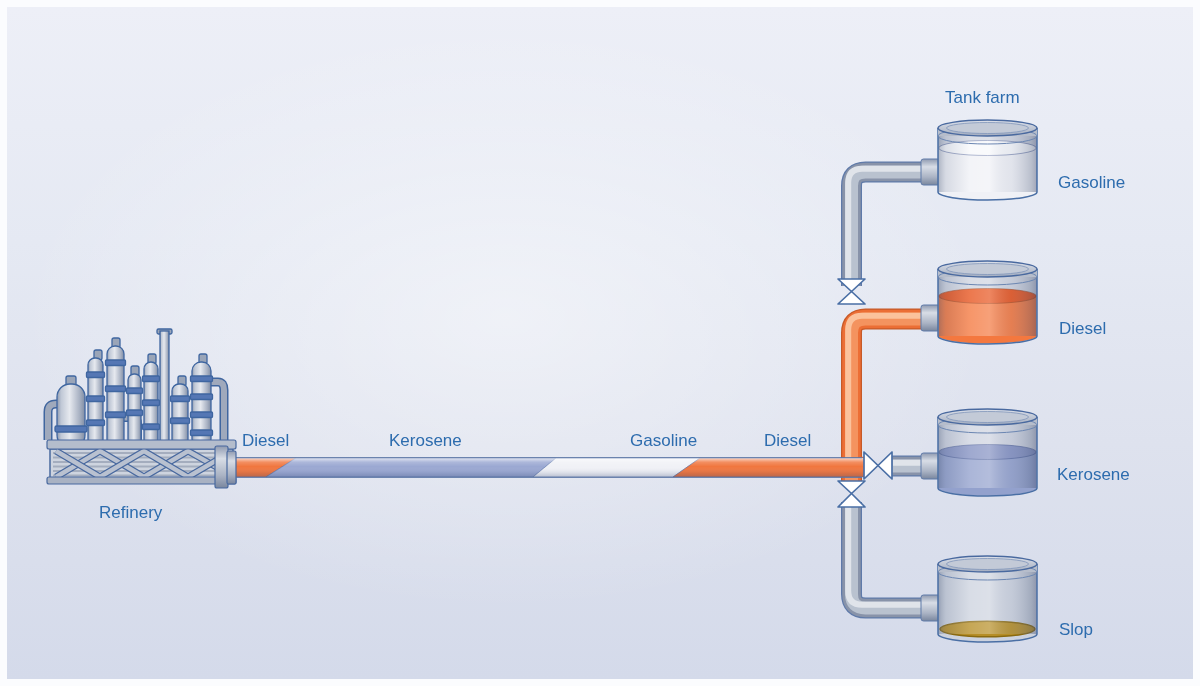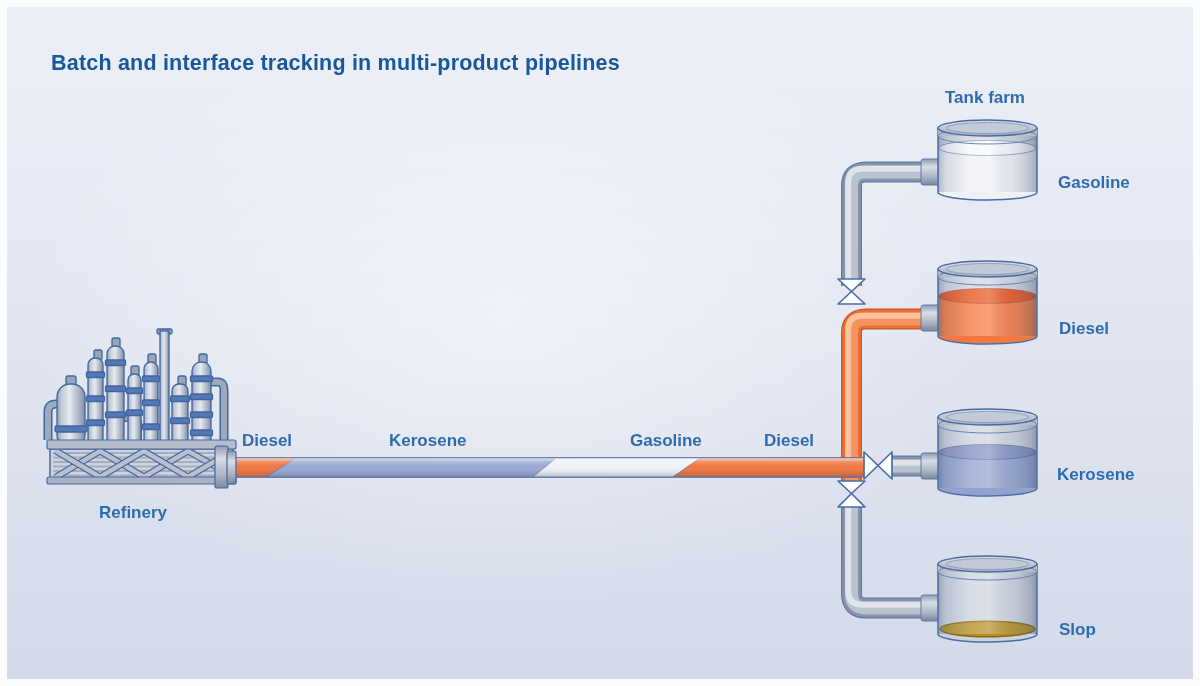--- a/index.html
+++ b/index.html
@@ -5,21 +5,21 @@
   html,body{margin:0;padding:0;background:#c9cfdf;}
   #stage{
     position:relative;width:1200px;height:686px;box-sizing:border-box;
     border:7px solid #fbfcfe;overflow:hidden;
     background:
       radial-gradient(ellipse 700px 420px at 42% 46%, rgba(255,255,255,.45), rgba(255,255,255,0) 70%),
       linear-gradient(180deg,#edeff7 0%,#e5e9f3 35%,#dee2ee 65%,#d4daea 100%);
     font-family:"Liberation Sans", sans-serif;
   }
   svg{position:absolute;left:0;top:0;}
-  .lbl{position:absolute;color:#2d6cae;font-size:17px;line-height:19px;white-space:nowrap;font-weight:bold;}
+  .lbl{position:absolute;color:#2d6cae;font-size:17px;line-height:19px;white-space:nowrap;}
   .title{position:absolute;left:44px;top:44px;color:#17579b;font-size:21.5px;font-weight:bold;letter-spacing:.2px;}
 </style>
 </head>
 <body>
 
 <div id="stage">
 
 <svg width="1186" height="672" viewBox="7 7 1186 672">
   <defs>
     <linearGradient id="colGrad" x1="0" y1="0" x2="1" y2="0">
@@ -237,21 +237,20 @@
       <rect x="47" y="477" width="189" height="7" rx="2" fill="#a9b2c3" stroke="#49699f" stroke-width="1.2"></rect>
     </g>
 
     <g stroke="#49699f" stroke-width="1.2">
       <rect x="215" y="446" width="13" height="42" rx="2" fill="url(#flangeGrad)"></rect>
       <rect x="227" y="451" width="9" height="33" rx="1.5" fill="url(#flangeGrad)"></rect>
     </g>
   </g>
 </svg>
 
-<div class="title">Batch and interface tracking in multi-product pipelines</div>
 
 <div class="lbl" style="left:48px;top:496px;margin-left:44px;">Refinery</div>
 <div class="lbl" style="left:938px;top:81px;">Tank farm</div>
 
 <div class="lbl" style="left:235px;top:424px;">Diesel</div>
 <div class="lbl" style="left:382px;top:424px;">Kerosene</div>
 <div class="lbl" style="left:623px;top:424px;">Gasoline</div>
 <div class="lbl" style="left:757px;top:424px;">Diesel</div>
 
 <div class="lbl" style="left:1051px;top:166px;">Gasoline</div>

